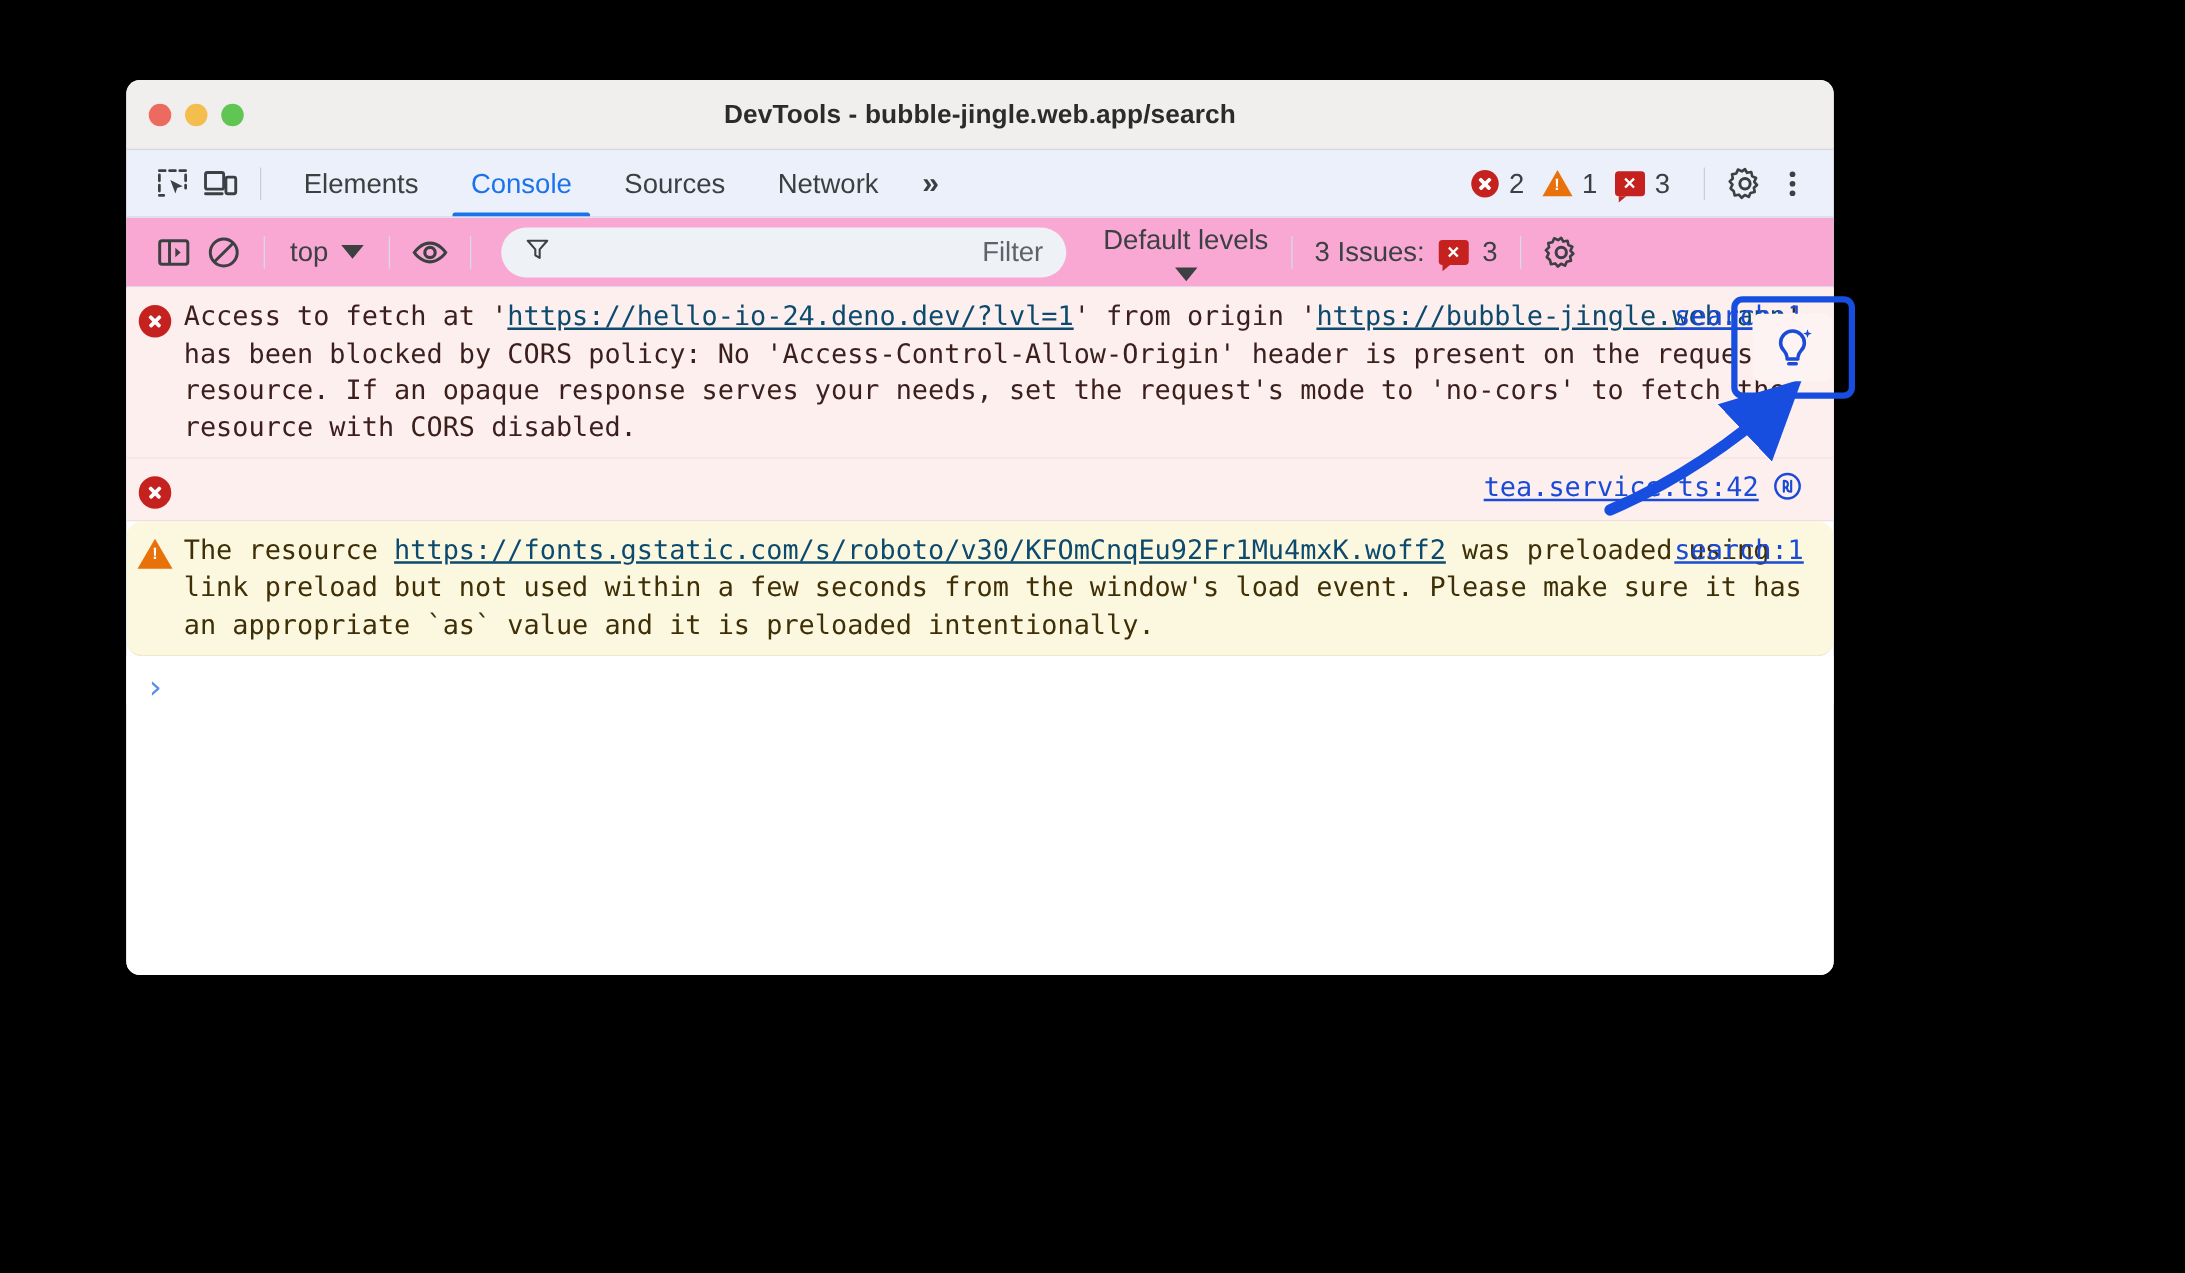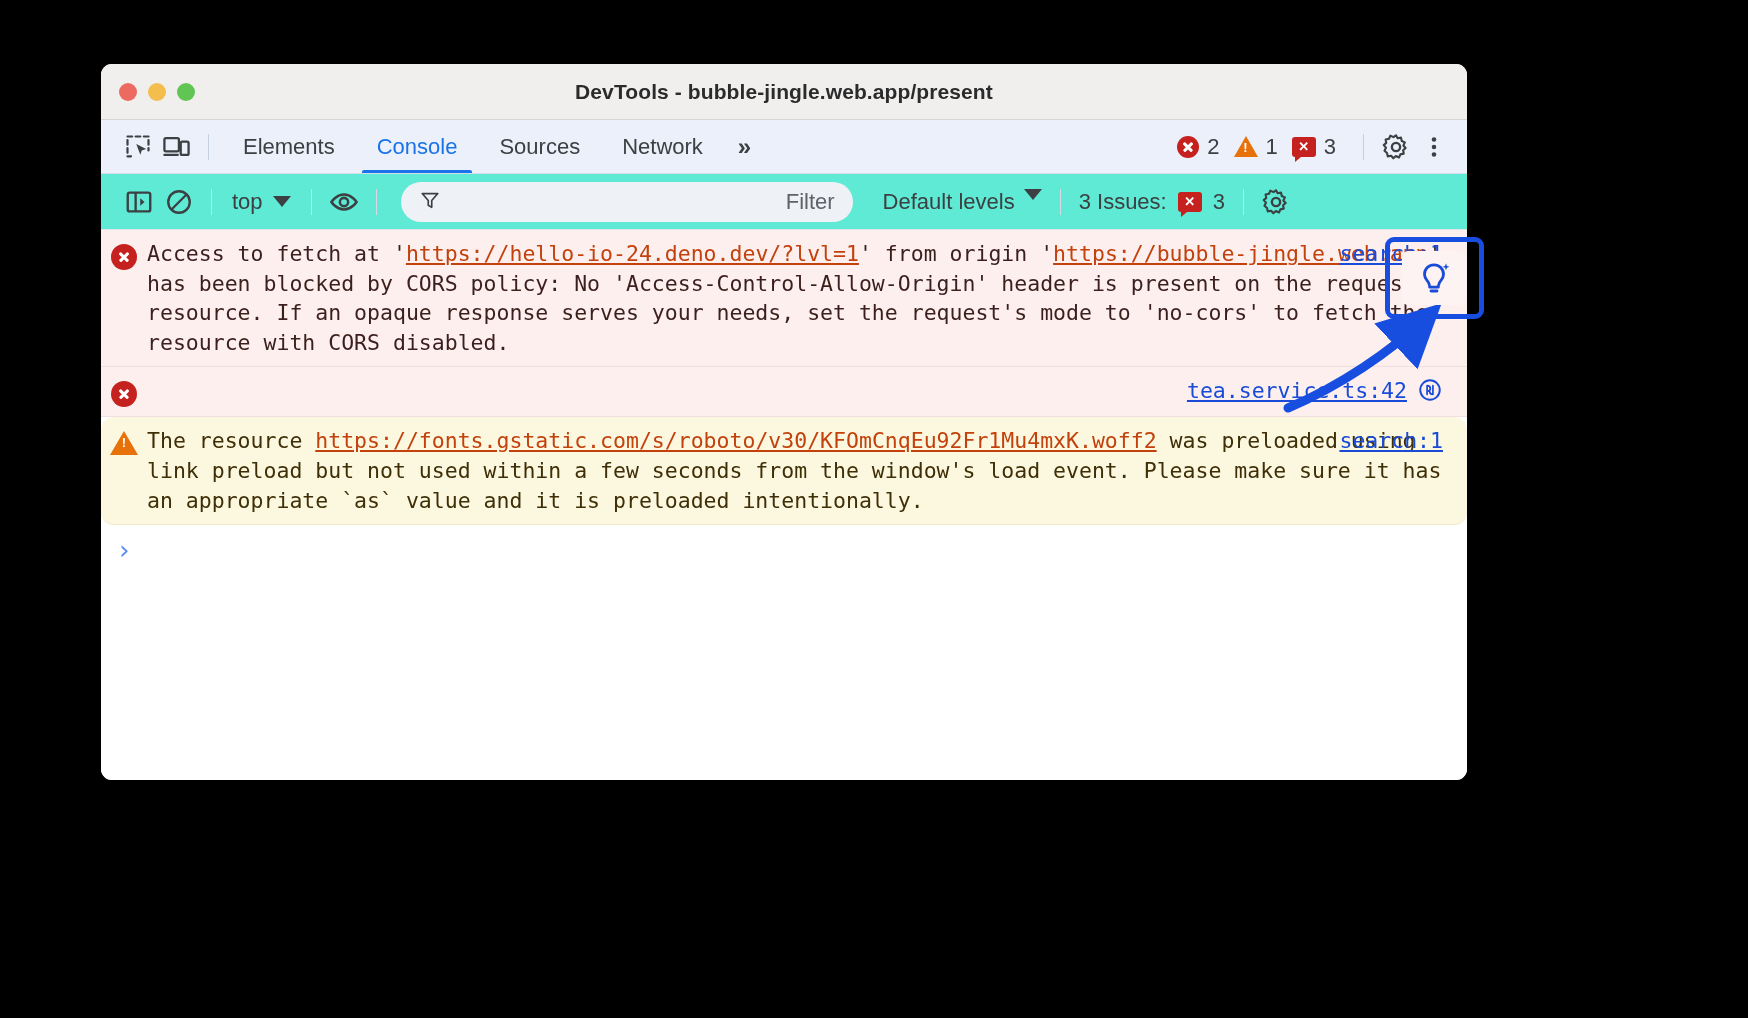--- a/index.html
+++ b/index.html
@@ -119,21 +119,21 @@
     border-bottom: 5px solid transparent;
   }
   .ico-issue span {
     color: #fff; font-size: 13px; font-weight: bold; line-height: 1;
     font-family: "Liberation Sans", sans-serif;
   }
 
   
   .console-toolbar {
     height: 56px;
-    background: #5eead4;
+    background: #f9a8d4;
     border-bottom: 1px solid #dfe3ea;
     display: flex; align-items: center;
     padding: 0 16px 0 18px;
     gap: 0;
   }
   .ct-icon {
     width: 40px; height: 40px;
     display: flex; align-items: center; justify-content: center;
     color: #3c4043; flex: none;
   }
@@ -154,23 +154,23 @@
     background: #eef1f6;
     border-radius: 20px;
     display: flex; align-items: center;
     gap: 12px;
     padding: 0 18px;
     margin: 0 12px;
     justify-content: space-between;
   }
   .filter-placeholder { font-size: 22px; color: #5f6368; }
   .levels {
-    display: flex; align-items: flex-start; gap: 9px;
+    display: flex; align-items: center; gap: 9px;
     font-size: 22px; color: #3c4043; white-space: nowrap;
-    margin-left: 12px; padding: 0 6px;
+    margin-left: 12px; padding: 0 6px; flex-direction: column;
   }
   .issues-group {
     display: flex; align-items: center; gap: 11px;
     font-size: 22px; color: #3c4043; white-space: nowrap;
     padding: 0 6px;
     justify-content: flex-end;
   }
 
   
   .console-body {
@@ -191,21 +191,21 @@
   .msg-text {
     flex: 1 1 auto;
     font-size: 21.5px;
     line-height: 29.6px;
     color: #3b1f1c;
     white-space: pre-wrap;
     word-break: break-word;
     padding-right: 20px;
   }
   .msg.warn .msg-text { color: #3f2f07; }
-  .lnk { color: #c2410c; text-decoration: underline; }
+  .lnk { color: #0c4a6e; text-decoration: underline; }
   .src-link {
     position: absolute; top: 9px; right: 24px;
     font-size: 21.5px; line-height: 29.6px;
     color: #1a4bd8; text-decoration: underline;
     white-space: nowrap;
   }
   .disclosure {
     display: inline-block;
     width: 0; height: 0;
     border-top: 8px solid transparent;
@@ -260,21 +260,21 @@
 <div class="screen">
 
   <div class="window">
 
     <div class="titlebar">
       <div class="traffic">
         <div class="dot red"></div>
         <div class="dot yellow"></div>
         <div class="dot green"></div>
       </div>
-      <div class="win-title">DevTools - bubble-jingle.web.app/present</div>
+      <div class="win-title">DevTools - bubble-jingle.web.app/search</div>
     </div>
 
     <div class="tabbar">
 
       <div class="tb-icon">
         <svg width="28" height="28" viewBox="0 0 24 24" fill="none">
           <path d="M3 3h4M10 3h4M17 3h4M21 6v4M21 13v2M3 6v4M3 13v4M3 20h3" stroke="#3c4043" stroke-width="1.9" stroke-linecap="round" stroke-dasharray="0.1 0"></path>
           <path d="M10.5 9.5l8.5 4.2-3.8 1.2-1.2 3.8-3.5-9.2z" fill="#3c4043"></path>
         </svg>
       </div>

